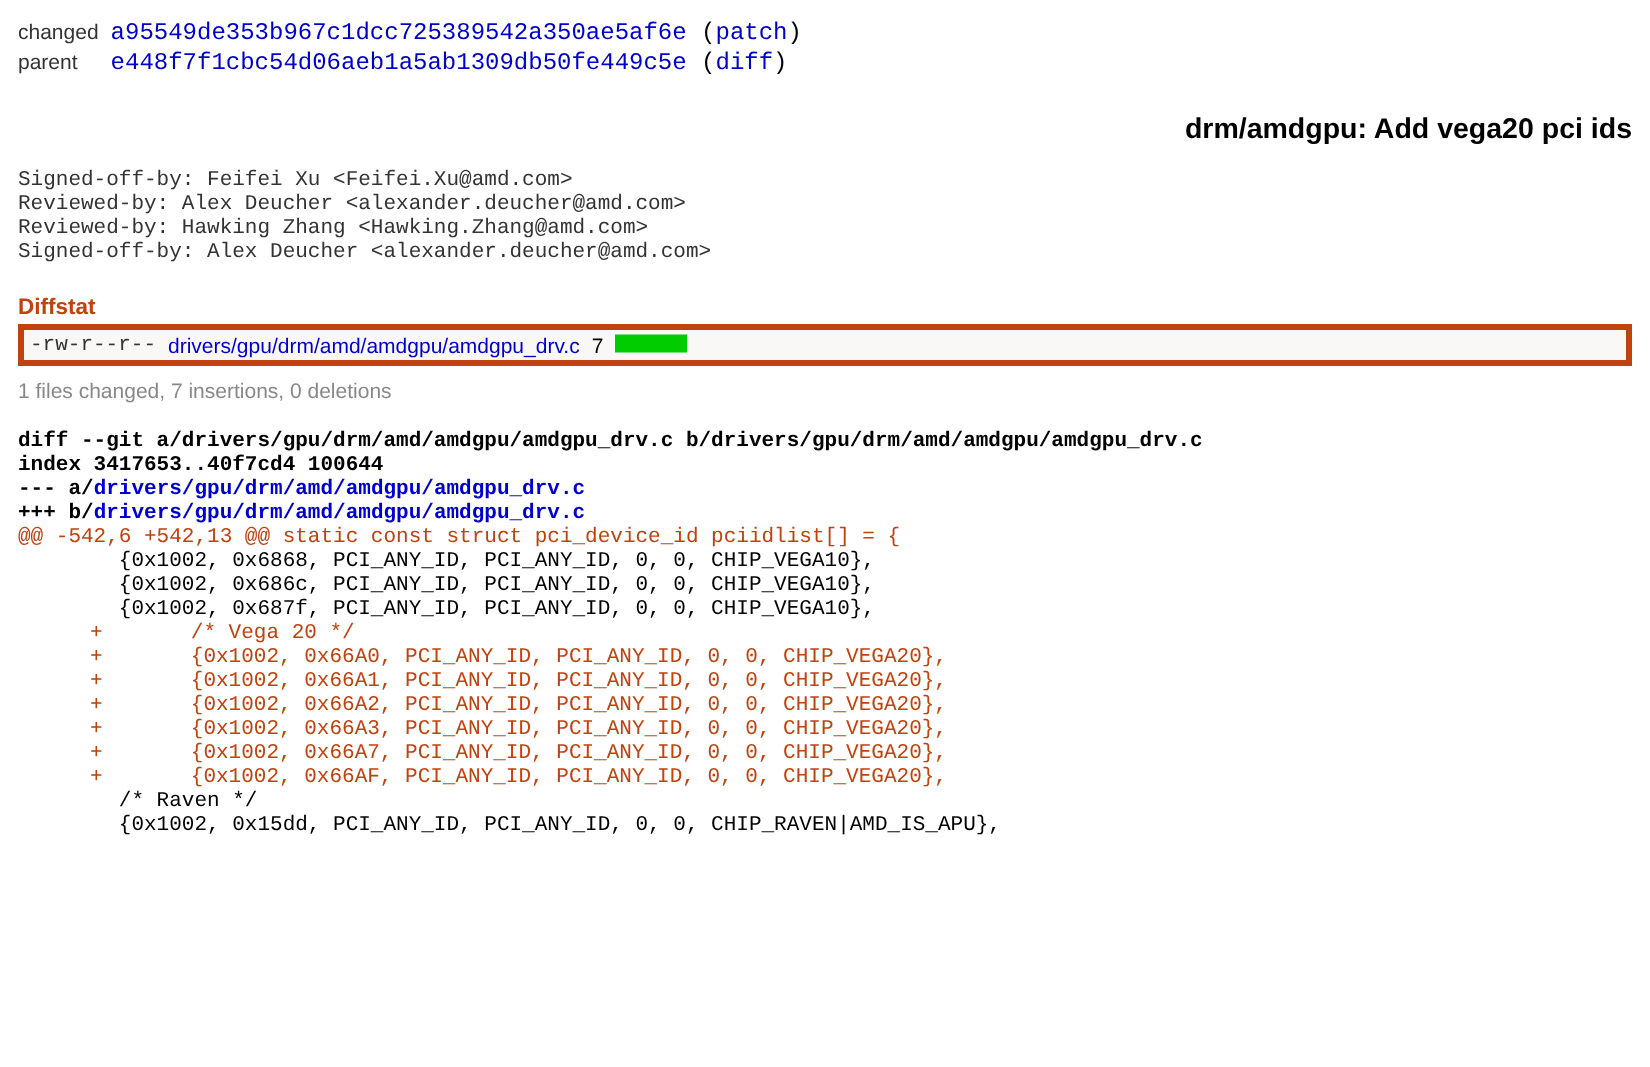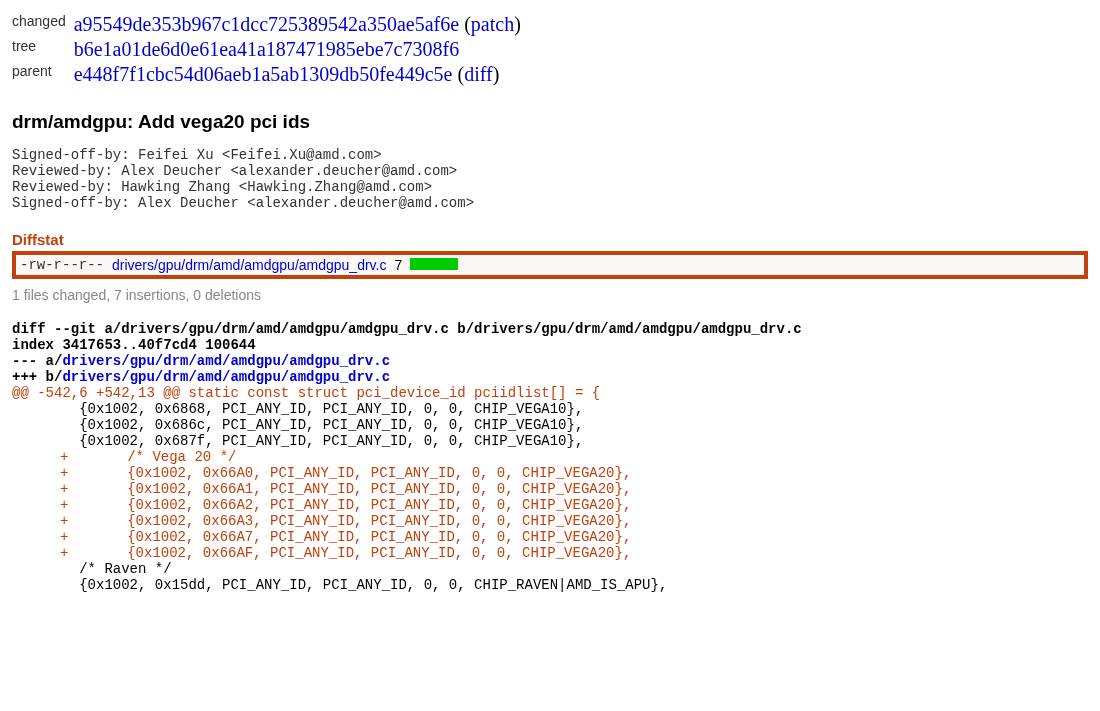--- a/index.html
+++ b/index.html
@@ -15,34 +15,35 @@
     }
     .meta-table td {
       padding: 1px 8px 1px 0;
       vertical-align: top;
     }
     .meta-label {
       color: #333;
       padding-right: 20px;
     }
     .mono {
-      font-family: Liberation Serif, serif;
-      font-size: 20px;
+      font-family: Liberation Mono, monospace;
+      font-size: 16px;
     }
     a.link {
       color: #0000cc;
       text-decoration: none;
     }
     .date-col {
       padding-left: 20px !important;
     }
     .commit-title {
       font-weight: bold;
       font-size: 19px;
       margin: 24px 0 14px 0;
+      text-align: right;
     }
     .commit-body {
       font-family: "Courier New", monospace;
       font-size: 14px;
       white-space: pre;
       color: #333;
       margin-bottom: 20px;
     }
     .diffstat-heading {
       color: #c2410c;
@@ -110,26 +111,20 @@
 
 <table class="meta-table">
   <tbody>
   <tr>
     <td class="meta-label">changed</td>
     <td class="mono" colspan="2">
       <a class="link" href="#">a95549de353b967c1dcc725389542a350ae5af6e</a><span> (</span><a class="link" href="#">patch</a><span>)</span>
     </td>
   </tr>
   <tr>
-    <td class="meta-label">tree</td>
-    <td class="mono" colspan="2">
-      <a class="link" href="#">b6e1a01de6d0e61ea41a187471985ebe7c7308f6</a>
-    </td>
-  </tr>
-  <tr>
     <td class="meta-label">parent</td>
     <td class="mono" colspan="2">
       <a class="link" href="#">e448f7f1cbc54d06aeb1a5ab1309db50fe449c5e</a><span> (</span><a class="link" href="#">diff</a><span>)</span>
     </td>
   </tr>
 </tbody>
   </table>
 
 <div class="commit-title">drm/amdgpu: Add vega20 pci ids</div>
 

